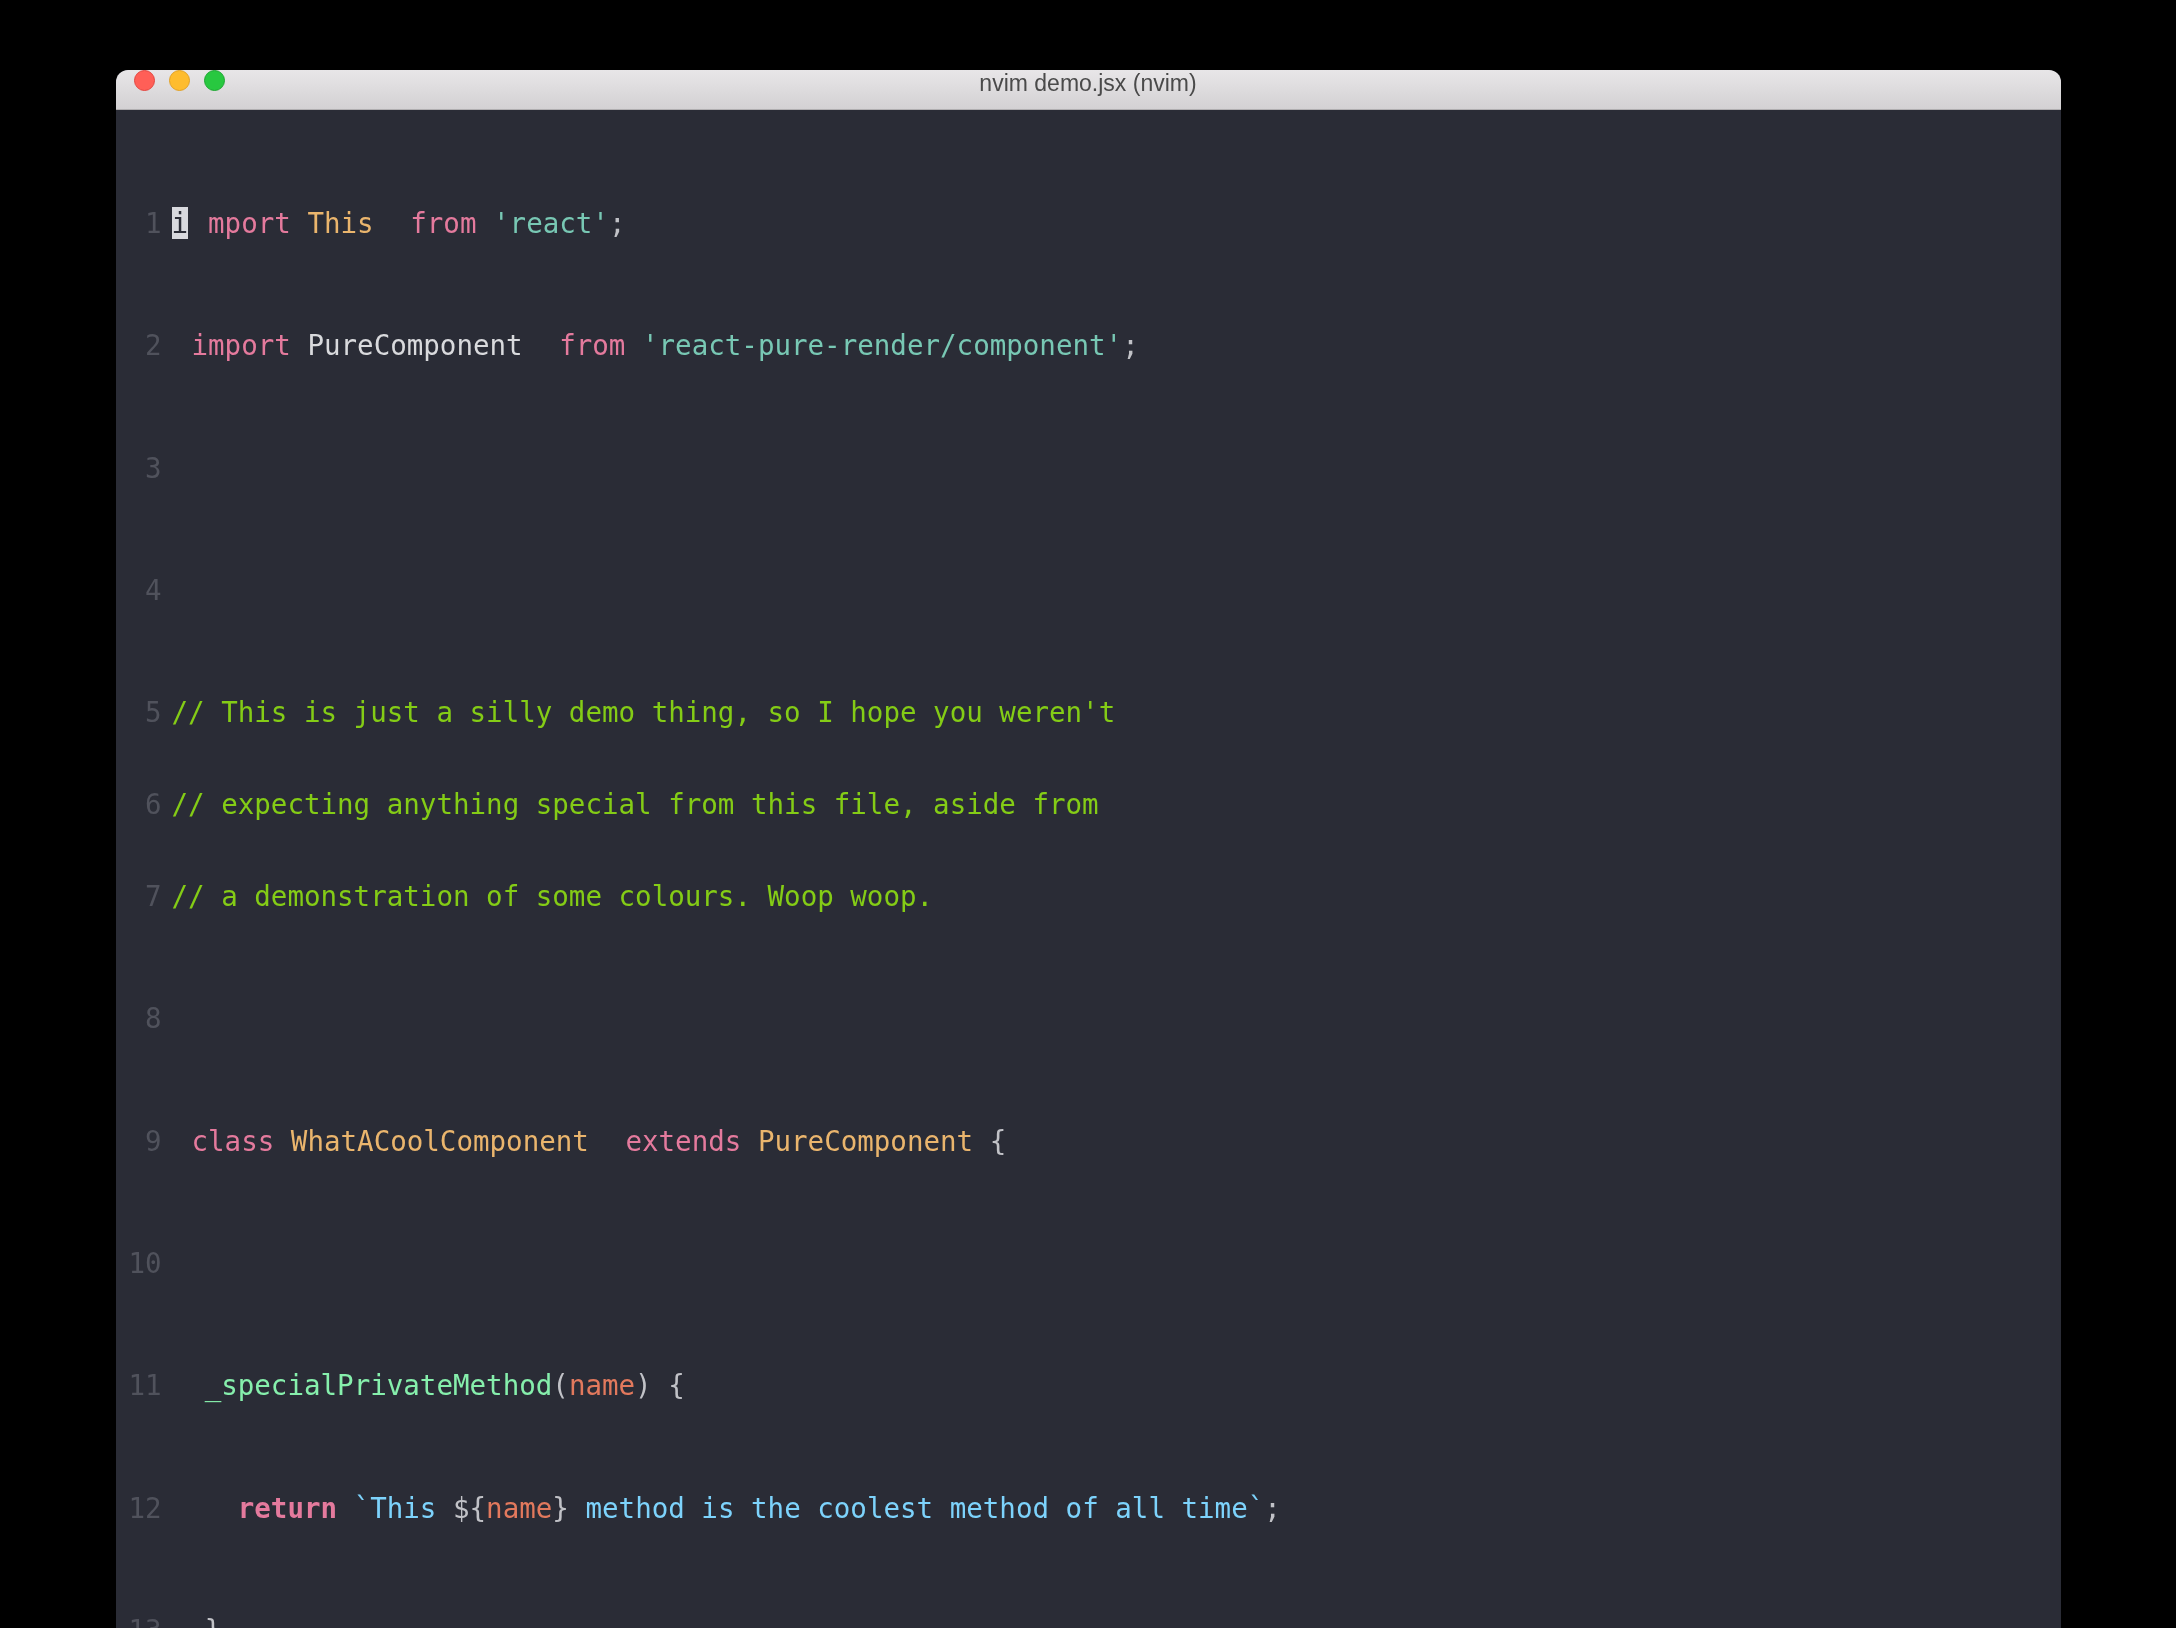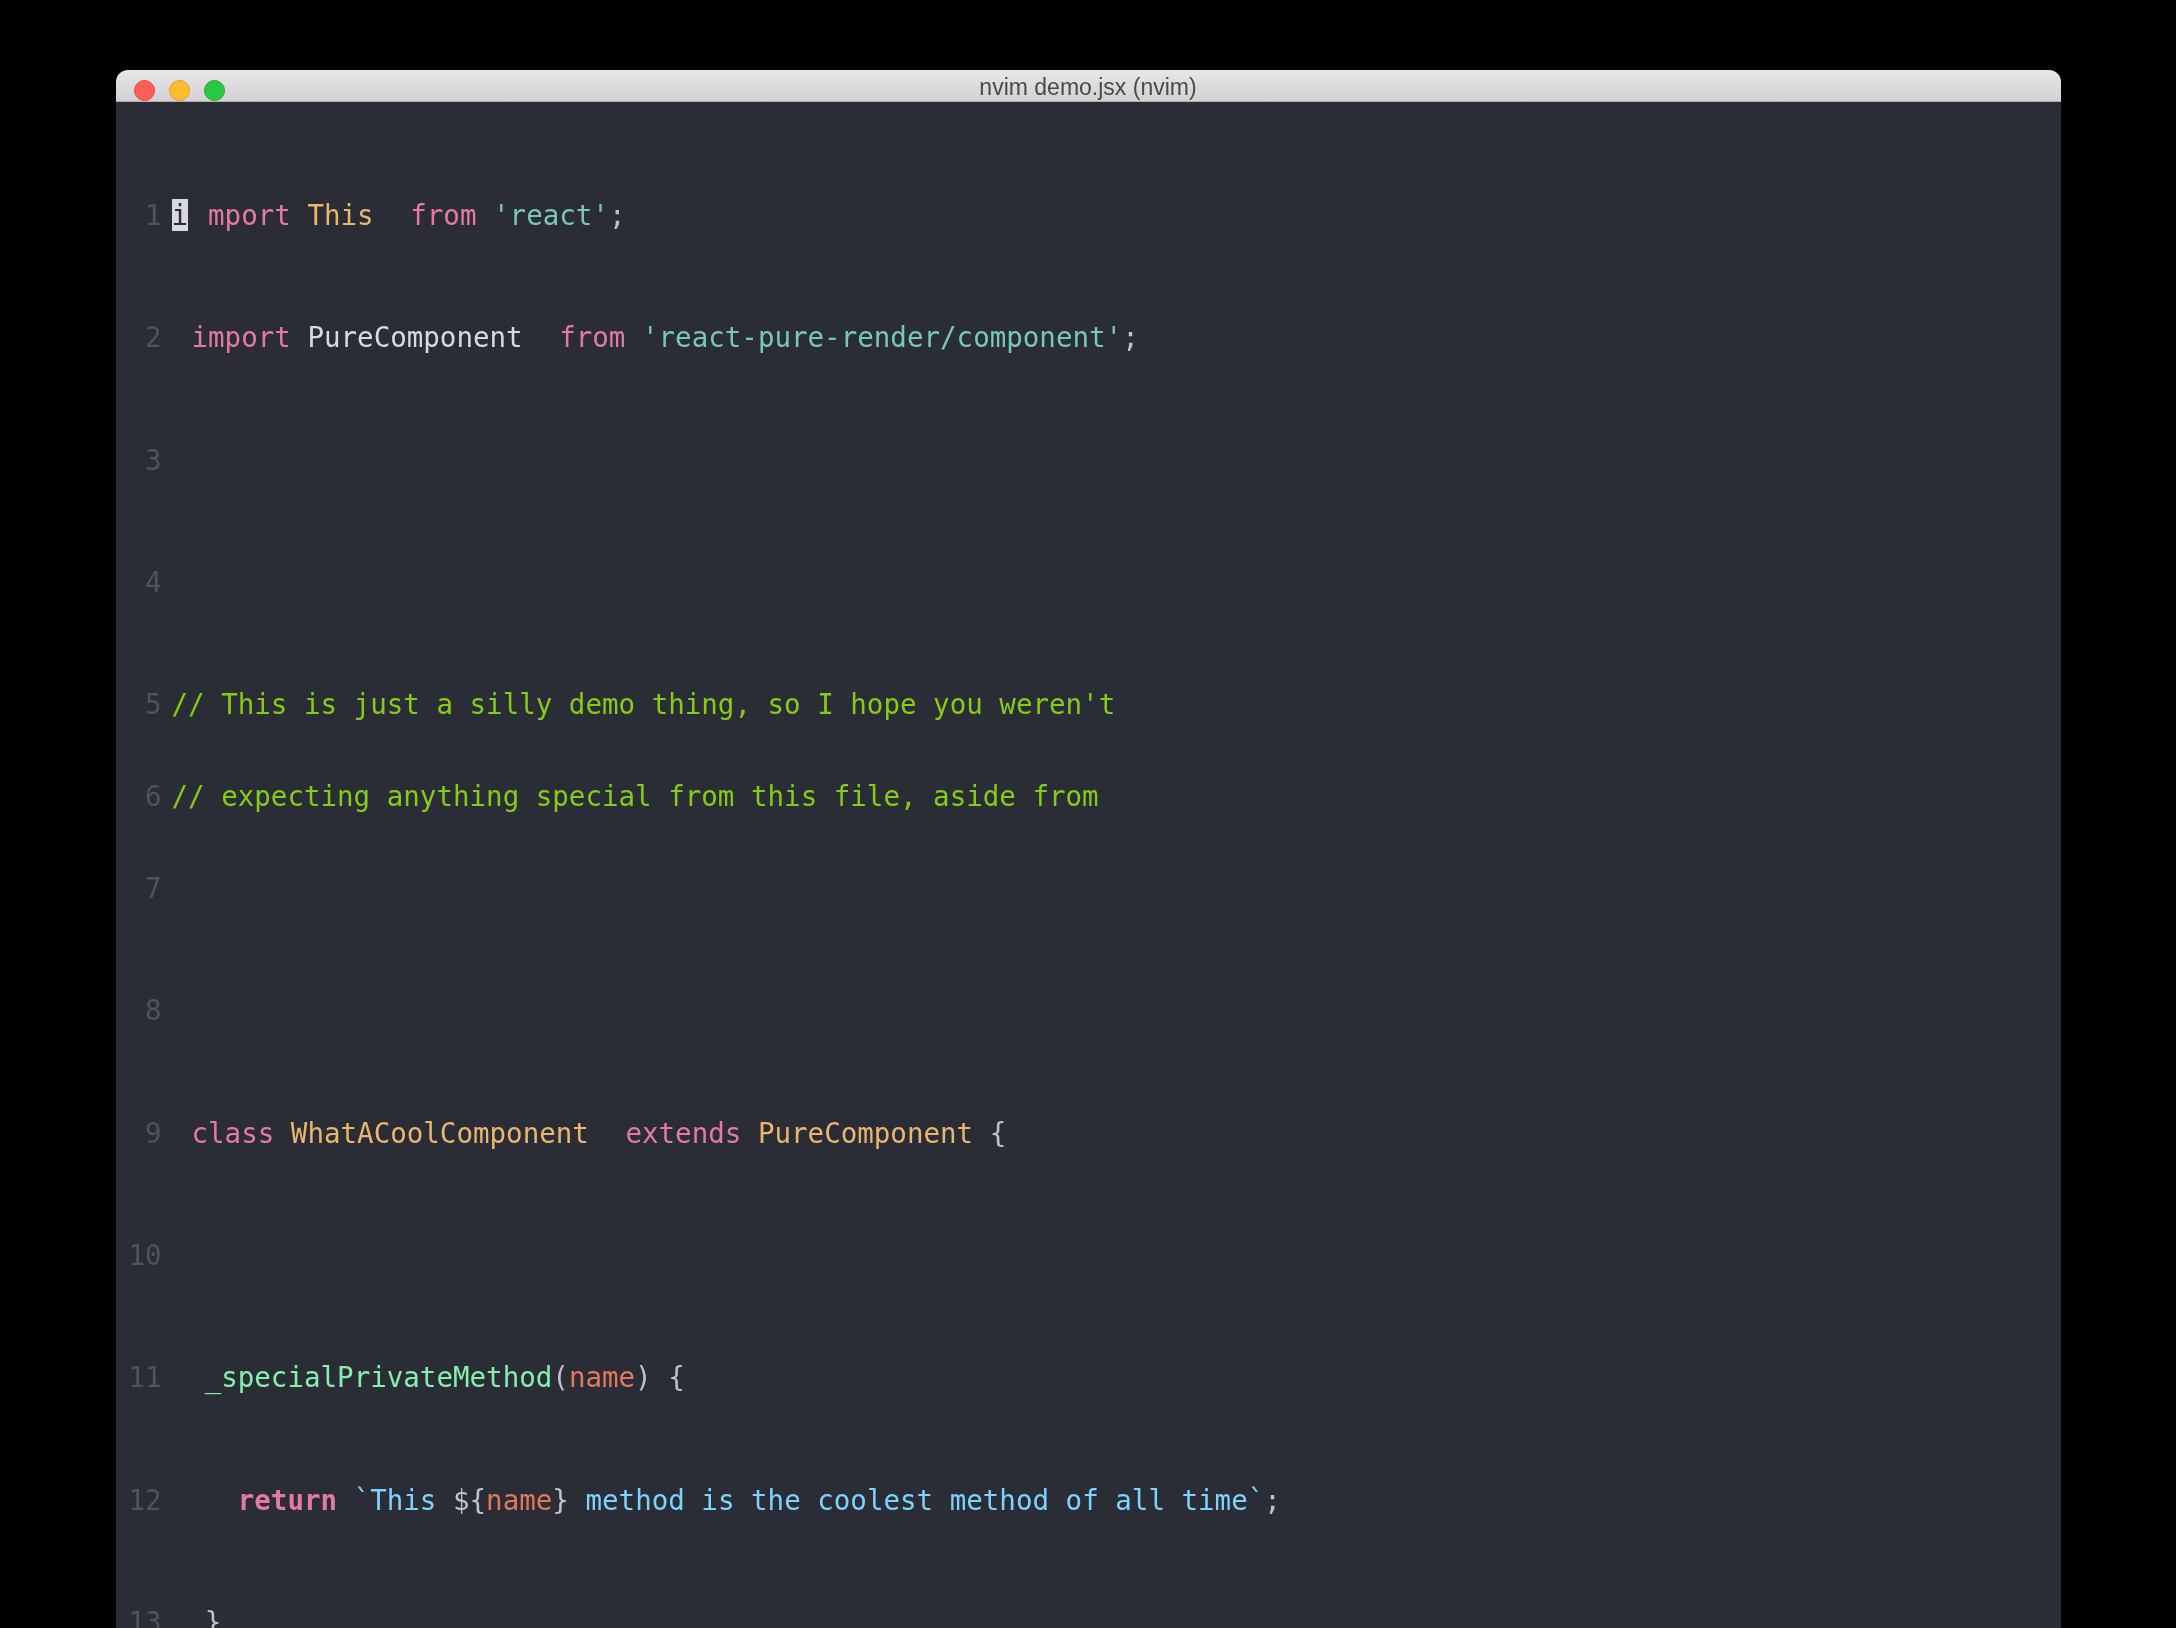--- a/index.html
+++ b/index.html
@@ -14,24 +14,24 @@
     padding-top: 70px;
   }
   .window {
     width: 1945px;
     background: #2a2c36;
     border-radius: 12px;
     overflow: hidden;
     box-shadow: 0 30px 80px rgba(0,0,0,0.6);
   }
   .titlebar {
-    height: 32px;
+    height: 40px;
     background: linear-gradient(#e8e6e8, #d3d1d3);
     display: flex;
-    align-items: flex-end;
+    align-items: flex-start;
     position: relative;
     border-bottom: 1px solid #b0aeb0;
   }
   .traffic {
     display: flex;
     gap: 14px;
     padding-left: 18px;
   }
   .traffic span {
     width: 21px; height: 21px; border-radius: 50%;
@@ -104,21 +104,21 @@
     <div class="line"><span class="gutter">1</span><span class="code"><span class="cursor">i</span><span class="kw">mport</span><span> </span><span class="type">This</span><span> </span><span class="kw">from</span><span> </span><span class="str">'react'</span><span class="punc">;</span></span></div>
     
     <div class="line"><span class="gutter">2</span><span class="code"><span class="kw">import</span><span> </span><span class="ident">PureComponent</span><span> </span><span class="kw">from</span><span> </span><span class="str">'react-pure-render/component'</span><span class="punc">;</span></span></div>
     
     <div class="line"><span class="gutter">3</span></div>
     
     <div class="line"><span class="gutter">4</span><span class="code"></span></div>
     
     <div class="line"><span class="gutter">5</span><span class="code cmt">// This is just a silly demo thing, so I hope you weren't</span></div>
     <div class="line"><span class="gutter">6</span><span class="code cmt">// expecting anything special from this file, aside from</span></div>
-    <div class="line"><span class="gutter">7</span></div>
+    <div class="line"><span class="gutter">7</span><span class="code cmt">// a demonstration of some colours. Woop woop.</span></div>
     
     <div class="line"><span class="gutter">8</span><span class="code"></span></div>
     
     <div class="line"><span class="gutter">9</span><span class="code"><span class="kw">class</span><span> </span><span class="type">WhatACoolComponent</span><span> </span><span class="kw">extends</span><span> </span><span class="type">PureComponent</span><span> </span><span class="punc">{</span></span></div>
     
     <div class="line"><span class="gutter">10</span><span class="code"></span></div>
     
     <div class="line"><span class="gutter">11</span><span class="code"><span>  </span><span class="func">_specialPrivateMethod</span><span class="punc">(</span><span class="param">name</span><span class="punc">)</span><span> </span><span class="punc">{</span></span></div>
     
     <div class="line"><span class="gutter">12</span><span class="code"><span>    </span><span class="kw2">return</span><span> </span><span class="tmpl">`This </span><span class="punc">${</span><span class="param">name</span><span class="punc">}</span><span class="tmpl"> method is the coolest method of all time`</span><span class="punc">;</span></span></div>

